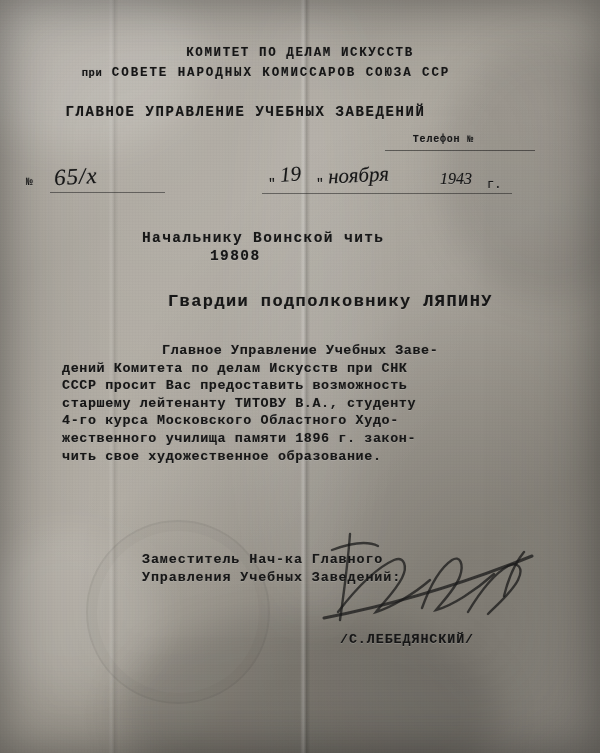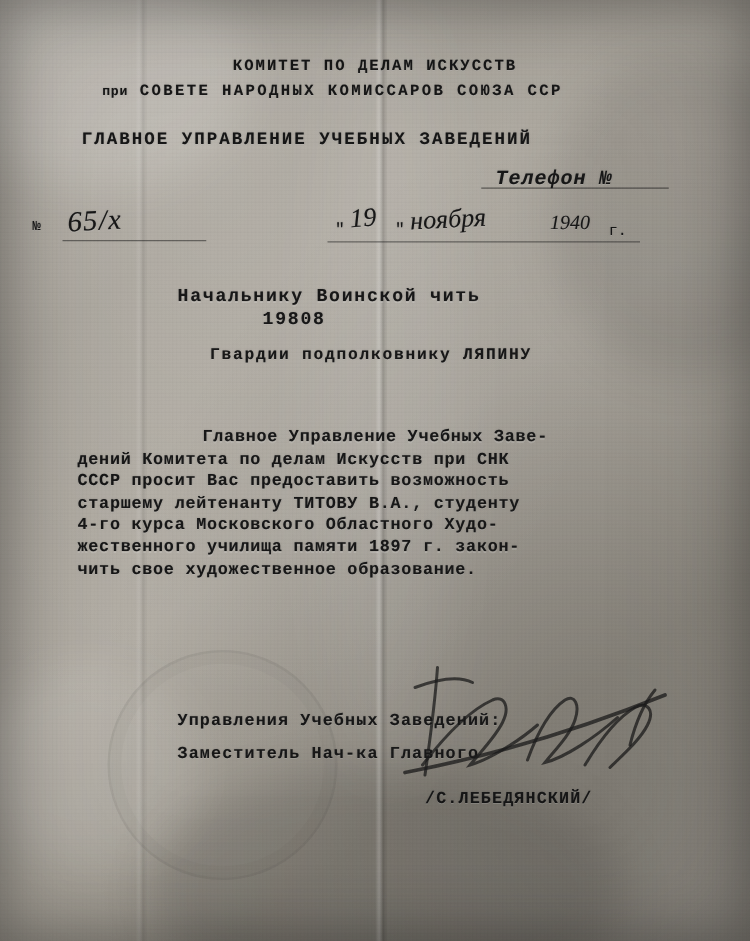--- a/index.html
+++ b/index.html
@@ -77,21 +77,21 @@
     top: 66px; left: 0; width: 532px; text-align: center;
     font-size: 12.5px; letter-spacing: 1.9px; font-weight: bold;
   }
   .hdr2 .small { font-size: 10.5px; letter-spacing: .6px; font-weight: bold; }
   .hdr3 {
     top: 104px; left: 0; width: 491px; text-align: center;
     font-size: 14px; letter-spacing: 1.6px; font-weight: bold;
   }
 
   .phone {
-    top: 134px; right: 110px; font-size: 16px; letter-spacing: .8px; font-weight: bold; font-style: italic;
+    top: 134px; right: 126px; font-size: 10px; letter-spacing: .8px; font-weight: bold;
   }
   .rule-phone {
     position: absolute; top: 150px; left: 385px; width: 150px; height: 1px;
     background: rgba(20,20,20,.55);
   }
 
   .num-label { top: 176px; left: 26px; font-size: 11px; letter-spacing: .5px; }
   .num-value {
     top: 164px; left: 54px; font-size: 23px; font-family: "Liberation Serif", serif;
     font-style: italic; transform: rotate(-3deg); letter-spacing: 1px;
@@ -117,33 +117,33 @@
   }
   .date-g { top: 178px; left: 487px; font-size: 12px; }
   .rule-date {
     position: absolute; top: 193px; left: 262px; width: 250px; height: 1px;
     background: rgba(20,20,20,.5);
   }
 
   
   .addr1 { top: 230px; left: 142px; font-size: 14.5px; letter-spacing: 1.4px; font-weight: bold; }
   .addr2 { top: 248px; left: 210px; font-size: 14.5px; letter-spacing: 1.4px; font-weight: bold; }
-  .addr3 { top: 276px; left: 168px; font-size: 13px; letter-spacing: 1.4px; font-weight: bold; text-align: center; }
+  .addr3 { top: 292px; left: 168px; font-size: 17px; letter-spacing: 1.4px; font-weight: bold; text-align: center; }
 
   
   .body-block {
     position: absolute; top: 342px; left: 62px; width: 488px;
     font-size: 13.4px; line-height: 17.6px; letter-spacing: .6px; font-weight: bold;
   }
   .body-block p { margin: 0; white-space: pre-wrap; }
   .indent { text-indent: 100px; }
   .indent2 { text-indent: 120px; }
 
   
-  .sig1 { top: 552px; left: 142px; font-size: 13.4px; letter-spacing: .9px; font-weight: bold; margin-top: 44px; }
+  .sig1 { top: 552px; left: 142px; font-size: 13.4px; letter-spacing: .9px; font-weight: bold; }
   .sig2 { top: 570px; left: 142px; font-size: 13.4px; letter-spacing: .9px; font-weight: bold; }
   .sig3 { top: 632px; left: 340px; font-size: 13.4px; letter-spacing: .9px; font-weight: bold; }
 
   
   .scribble {
     position: absolute; left: 318px; top: 516px; width: 230px; height: 130px;
     pointer-events: none;
   }
   .scribble svg { width: 100%; height: 100%; }
 
@@ -180,35 +180,35 @@
     <div class="rule-phone"></div>
 
     <div class="line num-label">№</div>
     <div class="line num-value">65/х</div>
     <div class="rule-num"></div>
 
     <div class="line date-q1">"</div>
     <div class="line date-day">19</div>
     <div class="line date-q2">"</div>
     <div class="line date-month">ноября</div>
-    <div class="line date-year">1940</div>
+    <div class="line date-year">1943</div>
     <div class="line date-g">г.</div>
     <div class="rule-date"></div>
 
     <div class="line addr1">Начальнику Воинской чить</div>
     <div class="line addr2">19808</div>
     <div class="line addr3">Гвардии подполковнику ЛЯПИНУ</div>
 
     <div class="body-block">
       <p class="indent">Главное Управление Учебных Заве-
 дений Комитета по делам Искусств при СНК
 СССР просит Вас предоставить возможность
 старшему лейтенанту ТИТОВУ В.А., студенту
 4-го курса Московского Областного Худо-
-жественного училища памяти 1897 г. закон-
+жественного училища памяти 1896 г. закон-
 чить свое художественное образование.</p>
     </div>
 
     <div class="line sig1">Заместитель Нач-ка Главного</div>
     <div class="line sig3">/С.ЛЕБЕДЯНСКИЙ/</div>
     <div class="line sig2">Управления Учебных Заведений:</div>
 
     <div class="stamp"></div>
 
     <div class="scribble">

